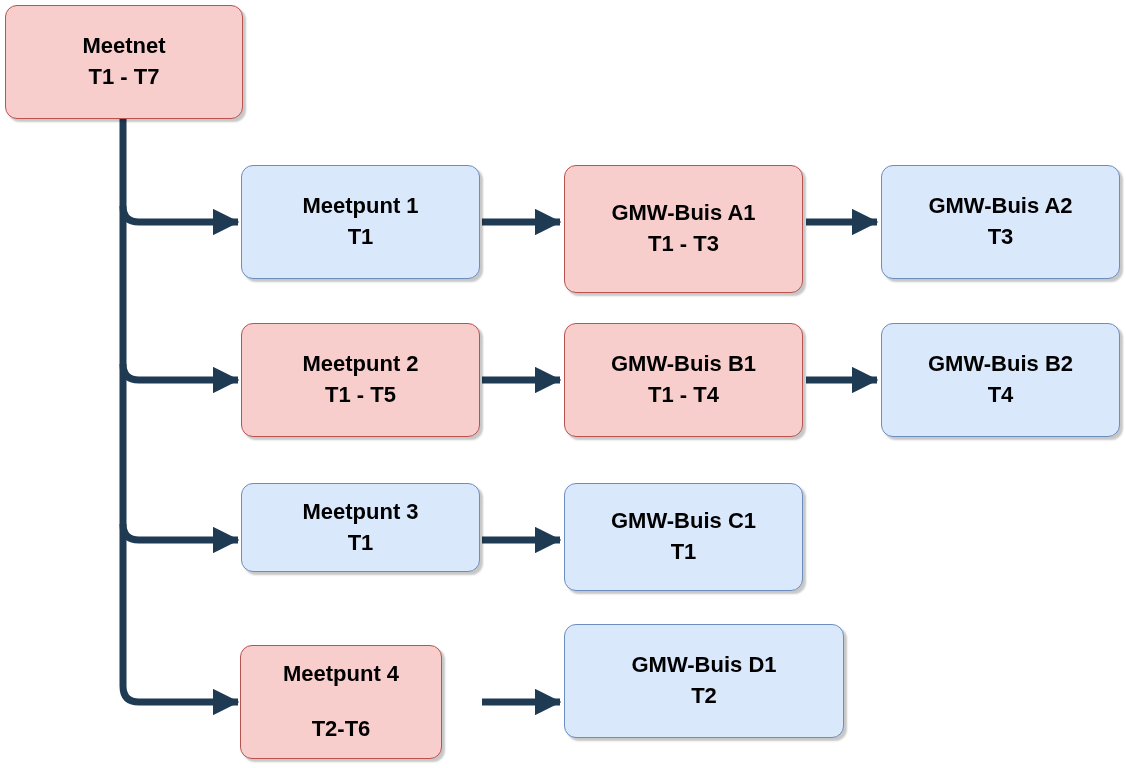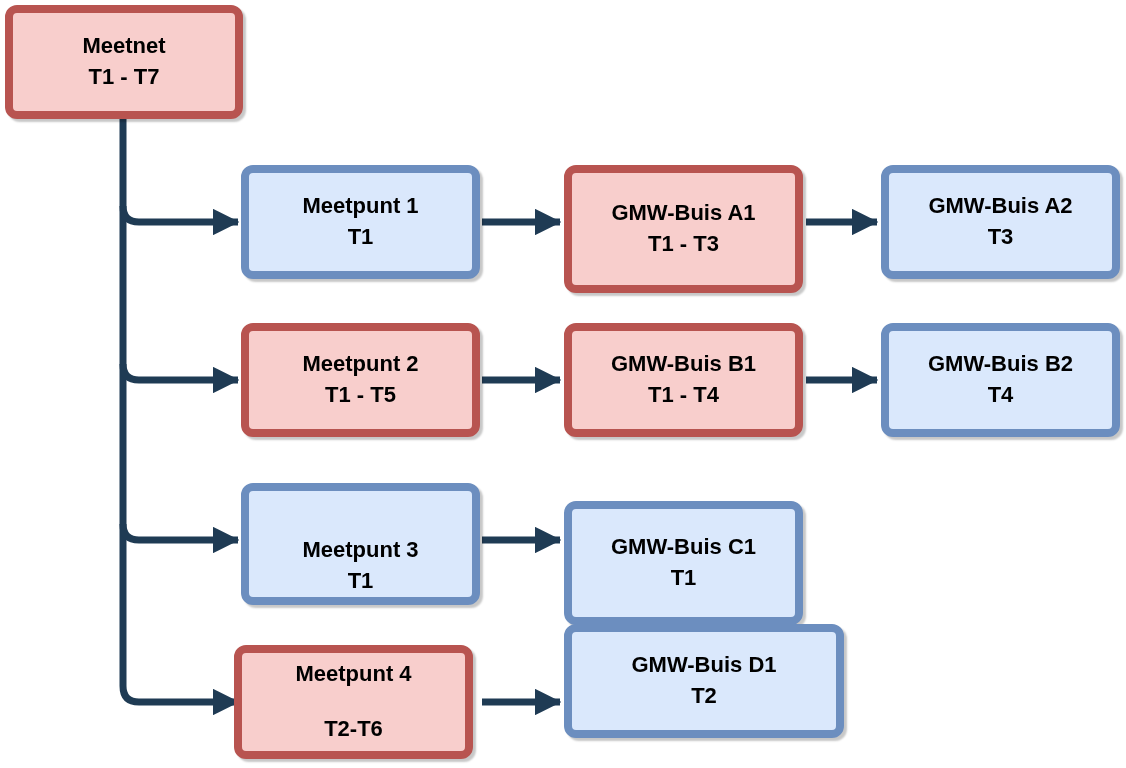--- a/index.html
+++ b/index.html
@@ -19,21 +19,21 @@
     stroke-width:7;
     stroke-linejoin:round;
   }
   #arrowhead path{
     fill:var(--connector,#1f3b54);
   }
   .node{
     position:absolute;z-index:2;
     box-sizing:border-box;
     border-radius:12px;
-    border:8px solid #0ea5e9;
+    border:1px solid #0ea5e9;
     display:flex;flex-direction:column;
     justify-content:center;align-items:center;
     text-align:center;
     font-weight:bold;
     font-size:22px;
     line-height:1.4;
     color:var(--text,#000000);
     box-shadow:3px 3px 2px rgba(0,0,0,0.22);
   }
   .node.red{background:var(--red-fill,#f8cecc);border-color:var(--red-border,#b85450);}
@@ -95,30 +95,30 @@
   </div>
   <div class="node red" style="left:564px;top:323px;width:239px;height:114px;">
     <div class="label">GMW-Buis B1</div>
     <div class="period">T1 - T4</div>
   </div>
   <div class="node blue" style="left:881px;top:323px;width:239px;height:114px;">
     <div class="label">GMW-Buis B2</div>
     <div class="period">T4</div>
   </div>
 
-  <div class="node blue" style="left:241px;top:483px;width:239px;height:122px;justify-content:flex-end;">
+  <div class="node blue" style="left:241px;top:483px;width:239px;height:89px;">
     <div class="label">Meetpunt 3</div>
     <div class="period">T1</div>
   </div>
-  <div class="node blue" style="left:564px;top:483px;width:239px;height:124px;margin-top:18px;">
+  <div class="node blue" style="left:564px;top:483px;width:239px;height:108px;">
     <div class="label">GMW-Buis C1</div>
     <div class="period">T1</div>
   </div>
 
-  <div class="node red" style="left:234px;top:645px;width:239px;height:114px;gap:24px;">
+  <div class="node red" style="left:240px;top:645px;width:202px;height:114px;gap:24px;">
     <div class="label">Meetpunt 4</div>
     <div class="period">T2-T6</div>
   </div>
   <div class="node blue" style="left:564px;top:624px;width:280px;height:114px;">
     <div class="label">GMW-Buis D1</div>
     <div class="period">T2</div>
   </div>
 
 </div>
 

